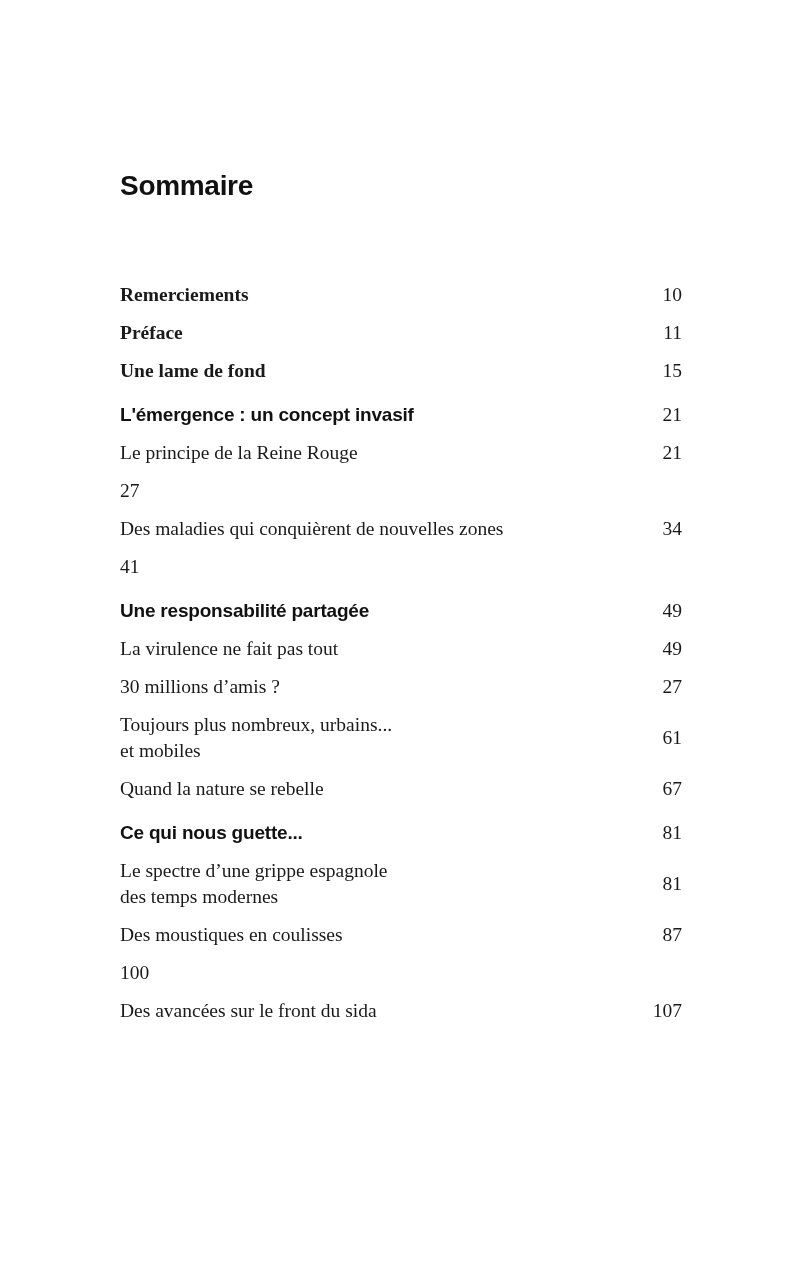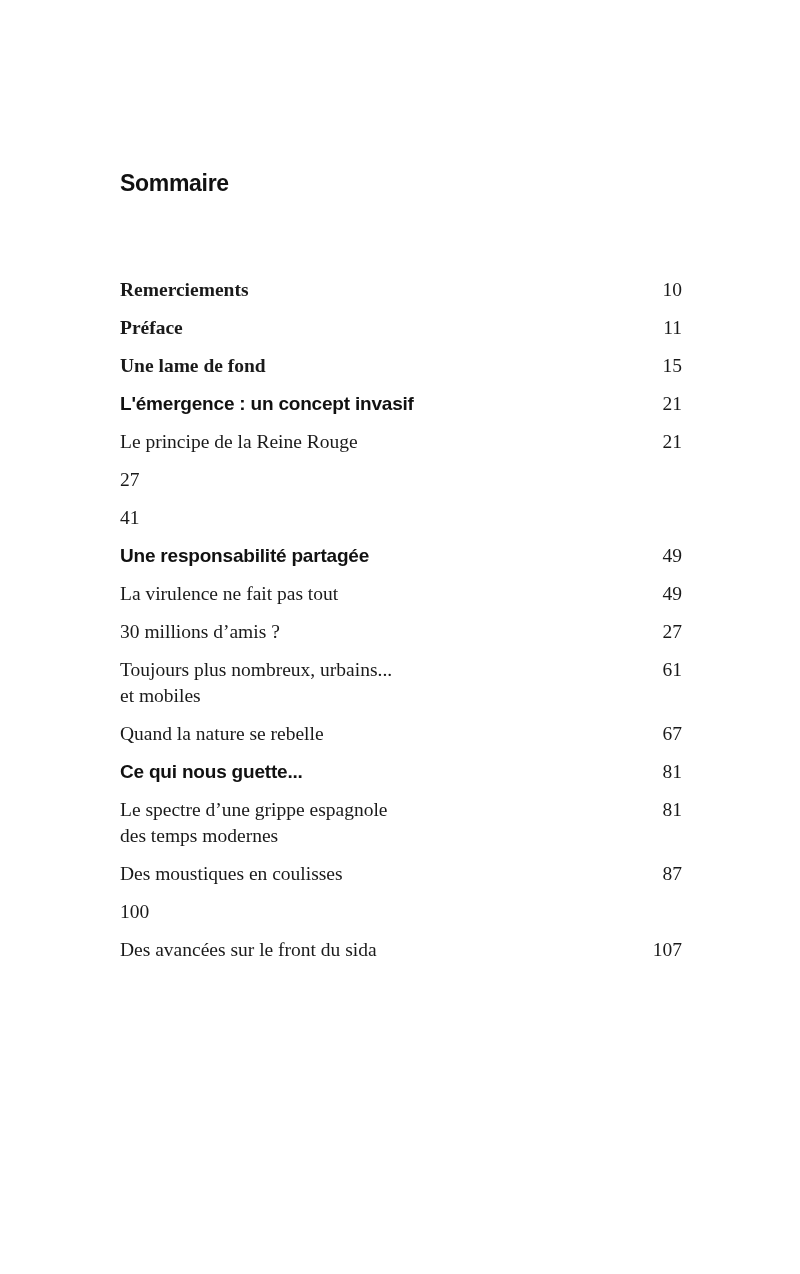--- a/index.html
+++ b/index.html
@@ -15,32 +15,32 @@
     overflow: hidden;
   }
   .page {
     width: 800px;
     height: 1274px;
     padding: 170px 118px 0 120px;
   }
   .page-title {
     font-family: "Liberation Sans", sans-serif;
     font-weight: 700;
-    font-size: 23px;
+    font-size: 28px;
     letter-spacing: -0.3px;
     margin: 0 0 80px 0;
     color: #111111;
   }
   .toc {
     width: 562px;
   }
   .row {
     display: flex;
     justify-content: space-between;
-    align-items: flex-start;
+    align-items: center;
     margin-bottom: 12px;
     gap: 28px;
   }
   .label {
     font-family: "Liberation Serif", serif;
     font-size: 19.5px;
     line-height: 26px;
     white-space: pre-line;
     padding-right: 24px;
   }
@@ -54,20 +54,21 @@
     font-weight: 700;
   }
   .heading .label {
     font-family: "Liberation Sans", sans-serif;
     font-weight: 700;
     font-size: 19px;
     letter-spacing: -0.2px;
     color: #111111;
   }
   .group-start {
+    margin-top: 18px;
   }
 </style>
 </head>
 <body>
 
 <div class="page">
   <h1 class="page-title">Sommaire</h1>
 
   <div class="toc">
 
@@ -87,20 +88,24 @@
     <div class="row heading group-start">
       <span class="label">L'émergence : un concept invasif</span>
       <span class="page-num">21</span>
     </div>
     <div class="row">
       <span class="label">Le principe de la Reine Rouge</span>
       <span class="page-num">21</span>
     </div>
     <div class="row">
       <span class="page-num">27</span>
+    </div>
+    <div class="row">
+      <span class="label">Des maladies qui conquièrent de nouvelles zones</span>
+      <span class="page-num">34</span>
     </div>
     <div class="row">
       <span class="page-num">41</span>
     </div>
 
     <div class="row heading group-start">
       <span class="label">Une responsabilité partagée</span>
       <span class="page-num">49</span>
     </div>
     <div class="row">

